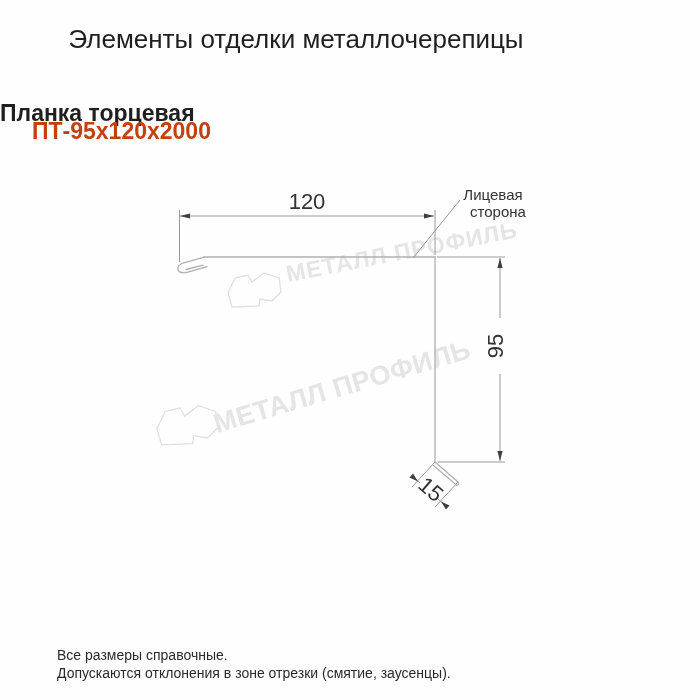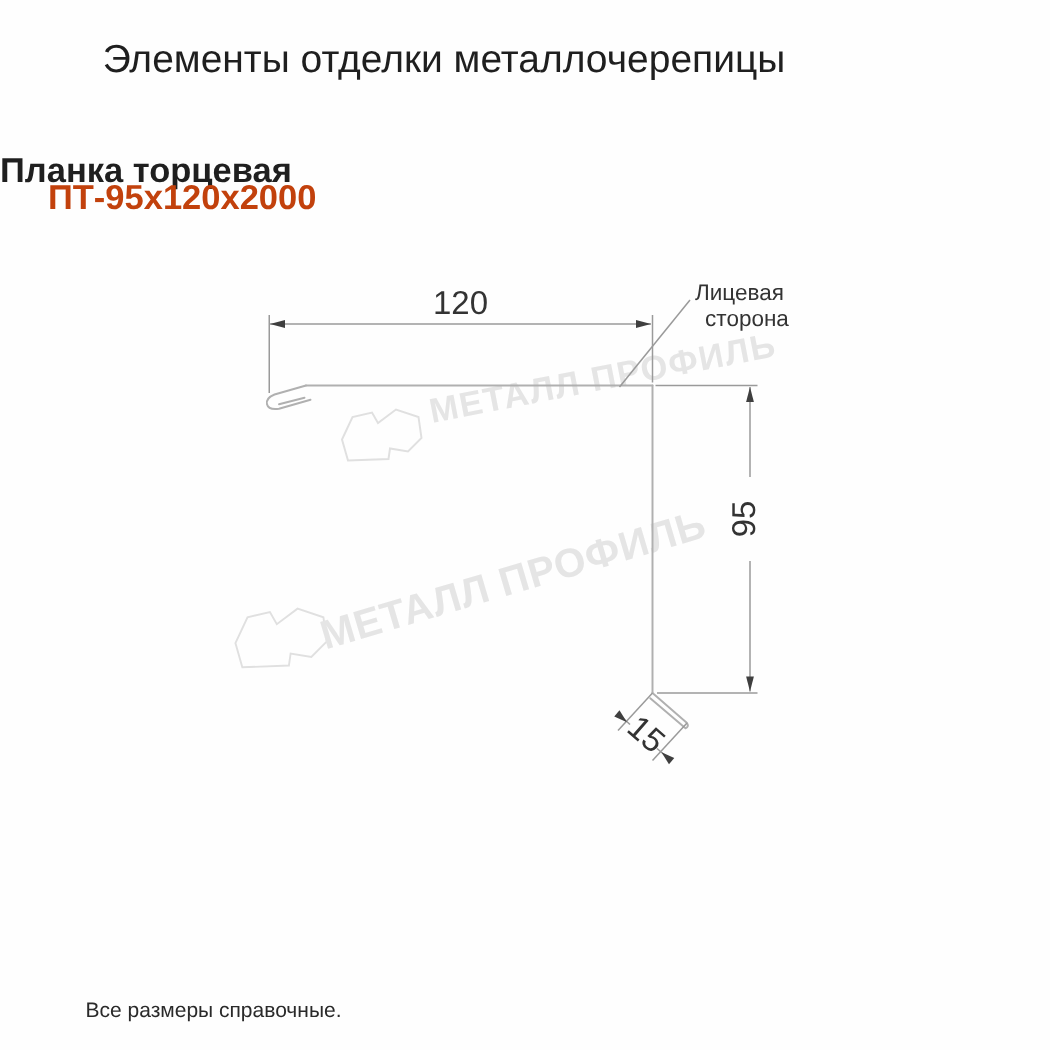--- a/index.html
+++ b/index.html
@@ -95,15 +95,16 @@
 
     <g>
       <line x1="460" y1="200" x2="413" y2="258" stroke="#9a9a9a" stroke-width="1"></line>
       <text class="label-text" x="493" y="200" text-anchor="middle">Лицевая</text>
       <text class="label-text" x="498" y="217" text-anchor="middle">сторона</text>
     </g>
   </svg>
 
   <div class="footer">
     <div>Все размеры справочные.</div>
+    <div>Допускаются отклонения в зоне отрезки (смятие, заусенцы).</div>
   </div>
 
 </div>
 
 </body></html>

